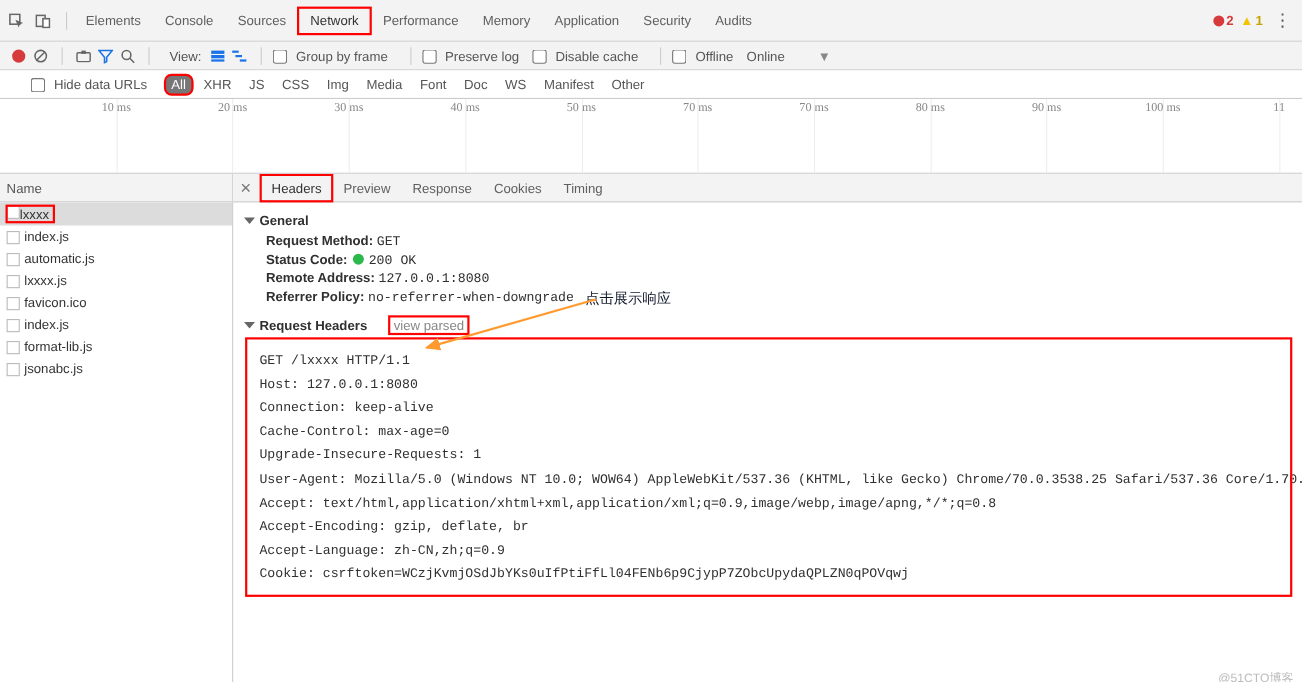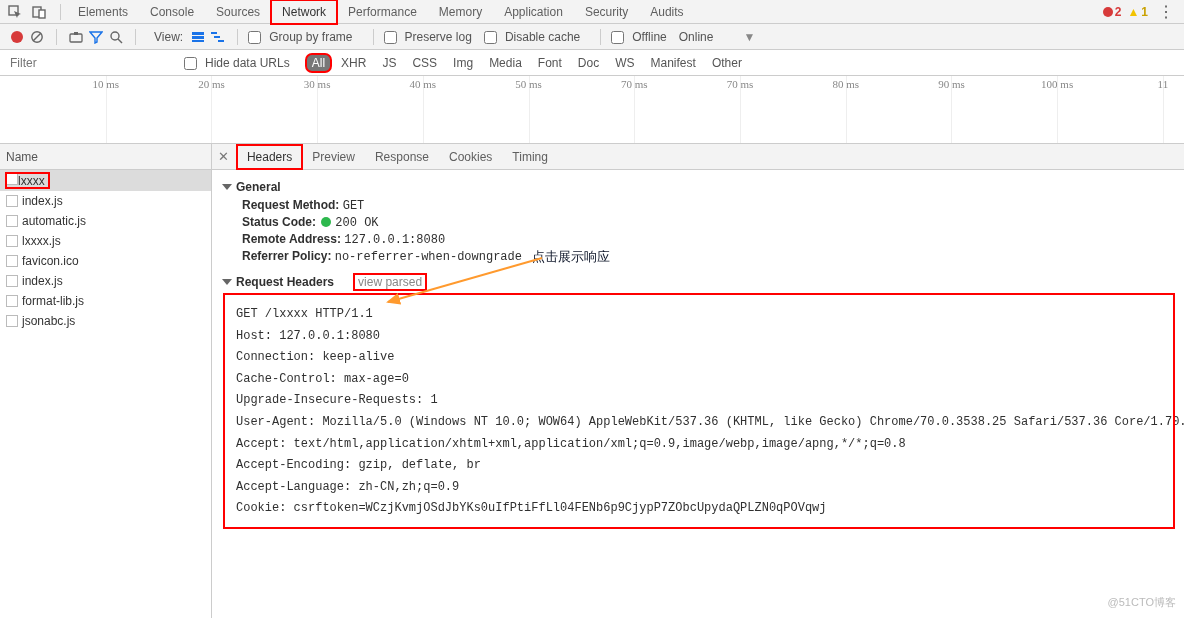--- a/index.html
+++ b/index.html
@@ -9,21 +9,21 @@
   --red-box:#ff0000;
   --toolbar-bg:#f3f3f3;
   --text:#303030;
   --text-muted:#5f6368;
   --mono:Consolas,"Courier New",monospace;
   --ui-font:"Segoe UI",Arial,sans-serif;
 }
 *{box-sizing:border-box;}
 html,body{margin:0;padding:0;width:1184px;height:620px;background:#fff;font-family:var(--ui-font);font-size:12px;color:var(--text);overflow:hidden;}
 
-.top-tabs{display:flex;align-items:center;height:24px;border-bottom:1px solid var(--border-dark);padding:0 6px 0 6px;background:var(--toolbar-bg);}
+.top-tabs{display:flex;align-items:center;height:38px;border-bottom:1px solid var(--border-dark);padding:0 6px 0 6px;background:var(--toolbar-bg);}
 .top-tabs .icon-btn{width:18px;display:inline-flex;align-items:center;justify-content:center;margin-right:6px;color:#555;}
 .top-tabs .sep{width:1px;height:16px;background:var(--border-dark);margin:0 6px;}
 .main-tab{padding:5px 11px;color:#5f5f5f;cursor:default;}
 .main-tab.active{color:#333;}
 .redbox{outline:2px solid var(--red-box);outline-offset:-1px;}
 .right-status{margin-left:auto;display:flex;align-items:center;gap:2px;}
 .err-badge{color:#d73a3a;font-weight:600;display:flex;align-items:center;gap:2px;}
 .warn-badge{color:#c9a100;font-weight:600;display:flex;align-items:center;gap:2px;}
 .circle{width:10px;height:10px;border-radius:50%;display:inline-block;}
 .circle.red{background:#d73a3a;}
@@ -43,21 +43,21 @@
 .type-chip.active{background:#777;color:#fff;}
 
 .timeline{height:68px;border-bottom:1px solid var(--border-dark);position:relative;background:#fff;}
 .tick{position:absolute;top:0;height:100%;border-left:1px solid #eee;}
 .tick-label{position:absolute;top:2px;font-size:11px;color:#888;transform:translateX(-50%);font-family:Liberation Serif, serif;}
 
 .body{display:flex;height:calc(620px - 26px - 26px - 26px - 68px);}
 .sidebar{width:212px;border-right:1px solid var(--border-dark);display:flex;flex-direction:column;}
 .side-head{height:26px;display:flex;align-items:center;padding:0 6px;background:var(--toolbar-bg);font-weight:500;color:#555;border-bottom:1px solid var(--border-dark);}
 .req-list{flex:1;overflow:auto;}
-.req-item{display:flex;align-items:center;gap:4px;padding:3px 6px;color:#333;}
+.req-item{display:flex;align-items:flex-end;gap:4px;padding:3px 6px;color:#333;}
 .req-item.sel{background:#dcdcdc;}
 .file-icon{width:12px;height:12px;display:inline-block;border:1px solid #bbb;background:#fff;}
 
 .detail{flex:1;display:flex;flex-direction:column;position:relative;overflow:hidden;}
 .detail-tabs{height:26px;display:flex;align-items:center;padding:0 6px;background:var(--toolbar-bg);border-bottom:1px solid var(--border-dark);gap:2px;}
 .detail-tabs .close-x{margin-right:6px;color:#777;font-size:13px;}
 .dtab{padding:5px 10px;color:#5f5f5f;}
 .dtab.active{color:#333;}
 .detail-body{flex:1;overflow:auto;padding:4px 4px 8px 12px;}
 .sec-title{display:flex;align-items:center;gap:6px;font-weight:700;margin:6px 0 4px 0;}
@@ -176,21 +176,20 @@
   <span class="pipe"></span>
   <label class="chk">
       <input type="checkbox" style="">
       <span>Offline</span>
     </label>
   <span style="color:#555;">Online</span>
   <span style="color:#888;margin-left:28px;">▼</span>
 </div>
 
 <div class="tbar2">
-  <input class="filter-input" placeholder="Filter" style="">
   <label class="chk" style="margin-left:20px;">
       <input type="checkbox" style="">
       <span>Hide data URLs</span>
     </label>
   <div class="type-filters" id="type-filters">
       <span class="type-chip active redbox">All</span>
       <span class="type-chip">XHR</span>
       <span class="type-chip">JS</span>
       <span class="type-chip">CSS</span>
       <span class="type-chip">Img</span>

